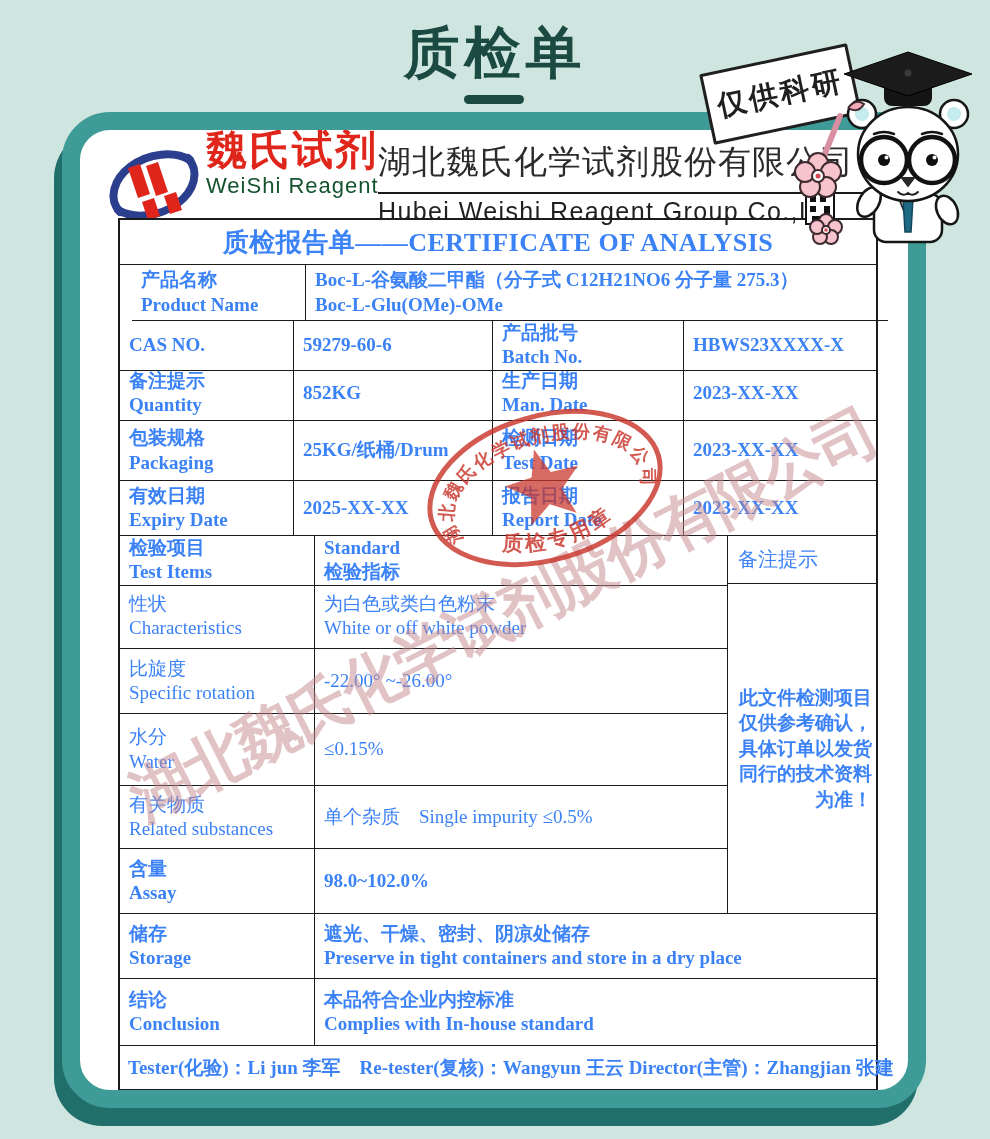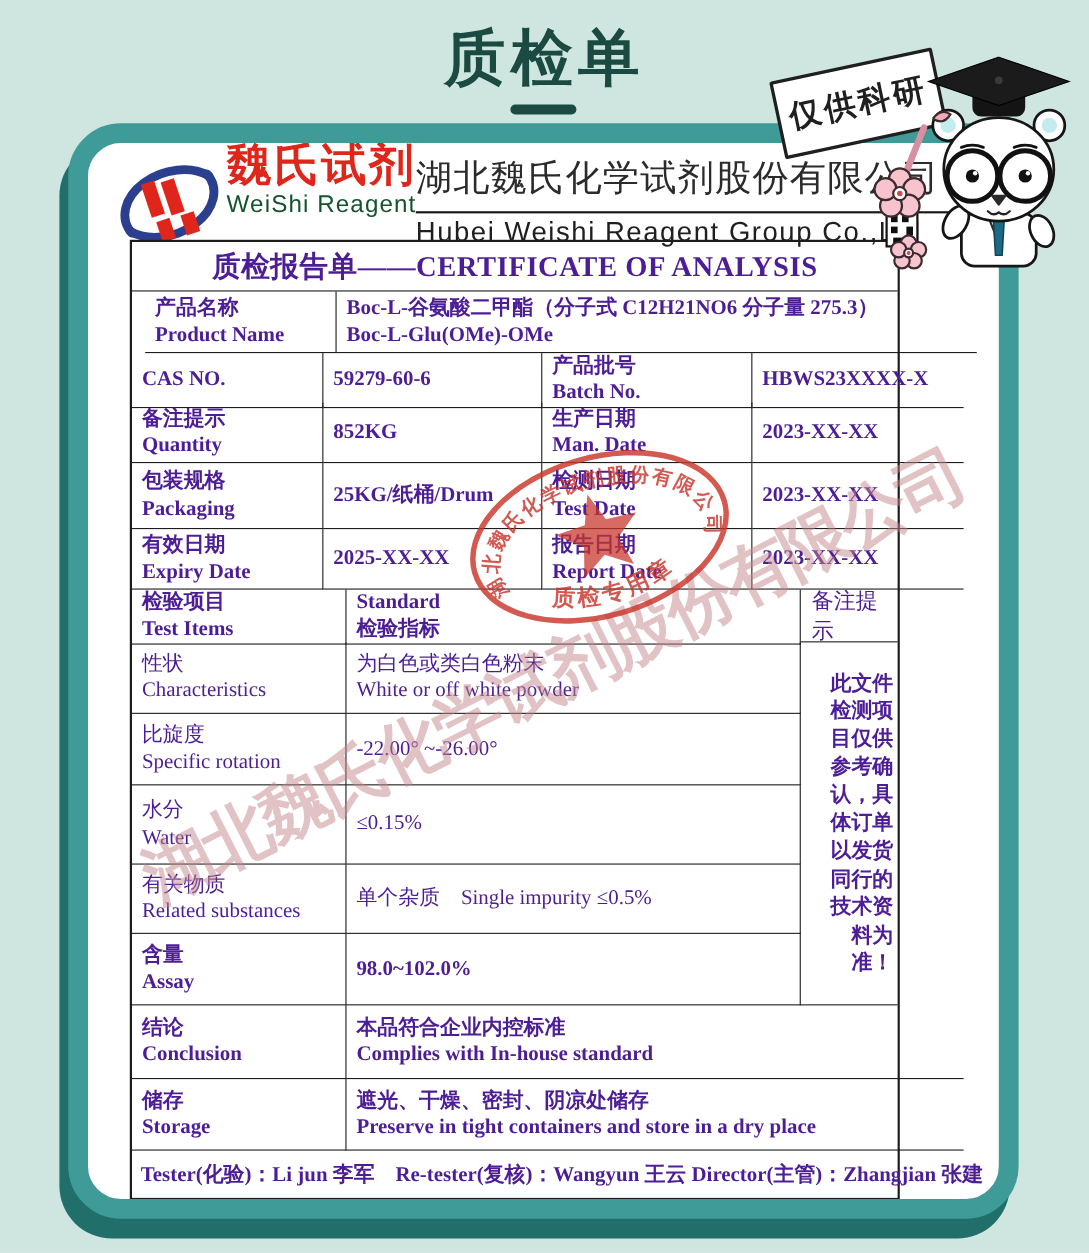--- a/index.html
+++ b/index.html
@@ -40,23 +40,23 @@
   
   .watermark{
     position:absolute;left:55px;top:630px;z-index:5;pointer-events:none;
     font-size:62px;font-weight:bold;letter-spacing:-3px;white-space:nowrap;
     color:rgba(197,136,140,0.5);
     transform:rotate(-27deg);transform-origin:0 50%;
     font-family:"Liberation Sans", sans-serif;
   }
   
   .coa{
-    position:absolute;left:38px;top:88px;width:700px;box-sizing:border-box;
+    position:absolute;left:38px;top:88px;width:760px;box-sizing:border-box;
     border:2px solid #1c1c1c;z-index:2;background:transparent;
-    font-family:"Liberation Serif", serif;color:#4c1d95;
+    font-family:"Liberation Serif", serif;color:#3b82f6;
   }
   .r{display:grid;}
   .rA4{grid-template-columns:174px 199px 191px 192px;}
   .rA2{grid-template-columns:174px 582px;}
   .rB {grid-template-columns:195px 413px;}
   .rC {grid-template-columns:195px 561px;}
   .c{
     box-sizing:border-box;border-right:1.5px solid #1c1c1c;border-bottom:1.5px solid #1c1c1c;
     display:flex;flex-direction:column;justify-content:center;
     padding-left:9px;padding-right:4px;
@@ -273,39 +273,39 @@
           </div>
         </div>
         <div class="bRight">
           <div class="noteHead">备注提示</div>
           <div class="noteBody">
             <span class="ln">此文件检测项目仅供参考确认，具体订单以发货同行的技术资料为准！</span>
           </div>
         </div>
       </div>
 
+      <div class="r rC" style="height:65px;">
+        <div class="c b">
+          <span class="ln">储存</span>
+          <span class="ln">Storage</span>
+        </div>
+        <div class="c b lastcol">
+          <span class="ln">遮光、干燥、密封、阴凉处储存</span>
+          <span class="ln">Preserve in tight containers and store in a dry place</span>
+        </div>
+      </div>
+
       <div class="r rC" style="height:67px;">
         <div class="c b">
           <span class="ln">结论</span>
           <span class="ln">Conclusion</span>
         </div>
         <div class="c b lastcol">
           <span class="ln">本品符合企业内控标准</span>
           <span class="ln">Complies with In-house standard</span>
-        </div>
-      </div>
-
-      <div class="r rC" style="height:65px;">
-        <div class="c b">
-          <span class="ln">储存</span>
-          <span class="ln">Storage</span>
-        </div>
-        <div class="c b lastcol">
-          <span class="ln">遮光、干燥、密封、阴凉处储存</span>
-          <span class="ln">Preserve in tight containers and store in a dry place</span>
         </div>
       </div>
 
       <div class="footer-cell">Tester(化验)：Li jun 李军　Re-tester(复核)：Wangyun 王云  Director(主管)：Zhangjian 张建</div>
     </div>
 
     <svg class="stamp" width="280" height="210" viewBox="0 0 280 210">
       <ellipse cx="140" cy="105" rx="118" ry="72" fill="none" stroke="#c9362c" stroke-width="5"></ellipse>
       <polygon points="140,65 150,91.2 178,92.6 156.2,110.3 163.5,137.4 140,122 116.5,137.4 123.8,110.3 102,92.6 130,91.2" fill="#c9362c" fill-opacity="0.9"></polygon>
       <path id="stampTop" d="M 45 125 A 97 55 0 1 1 235 125" fill="none"></path>

